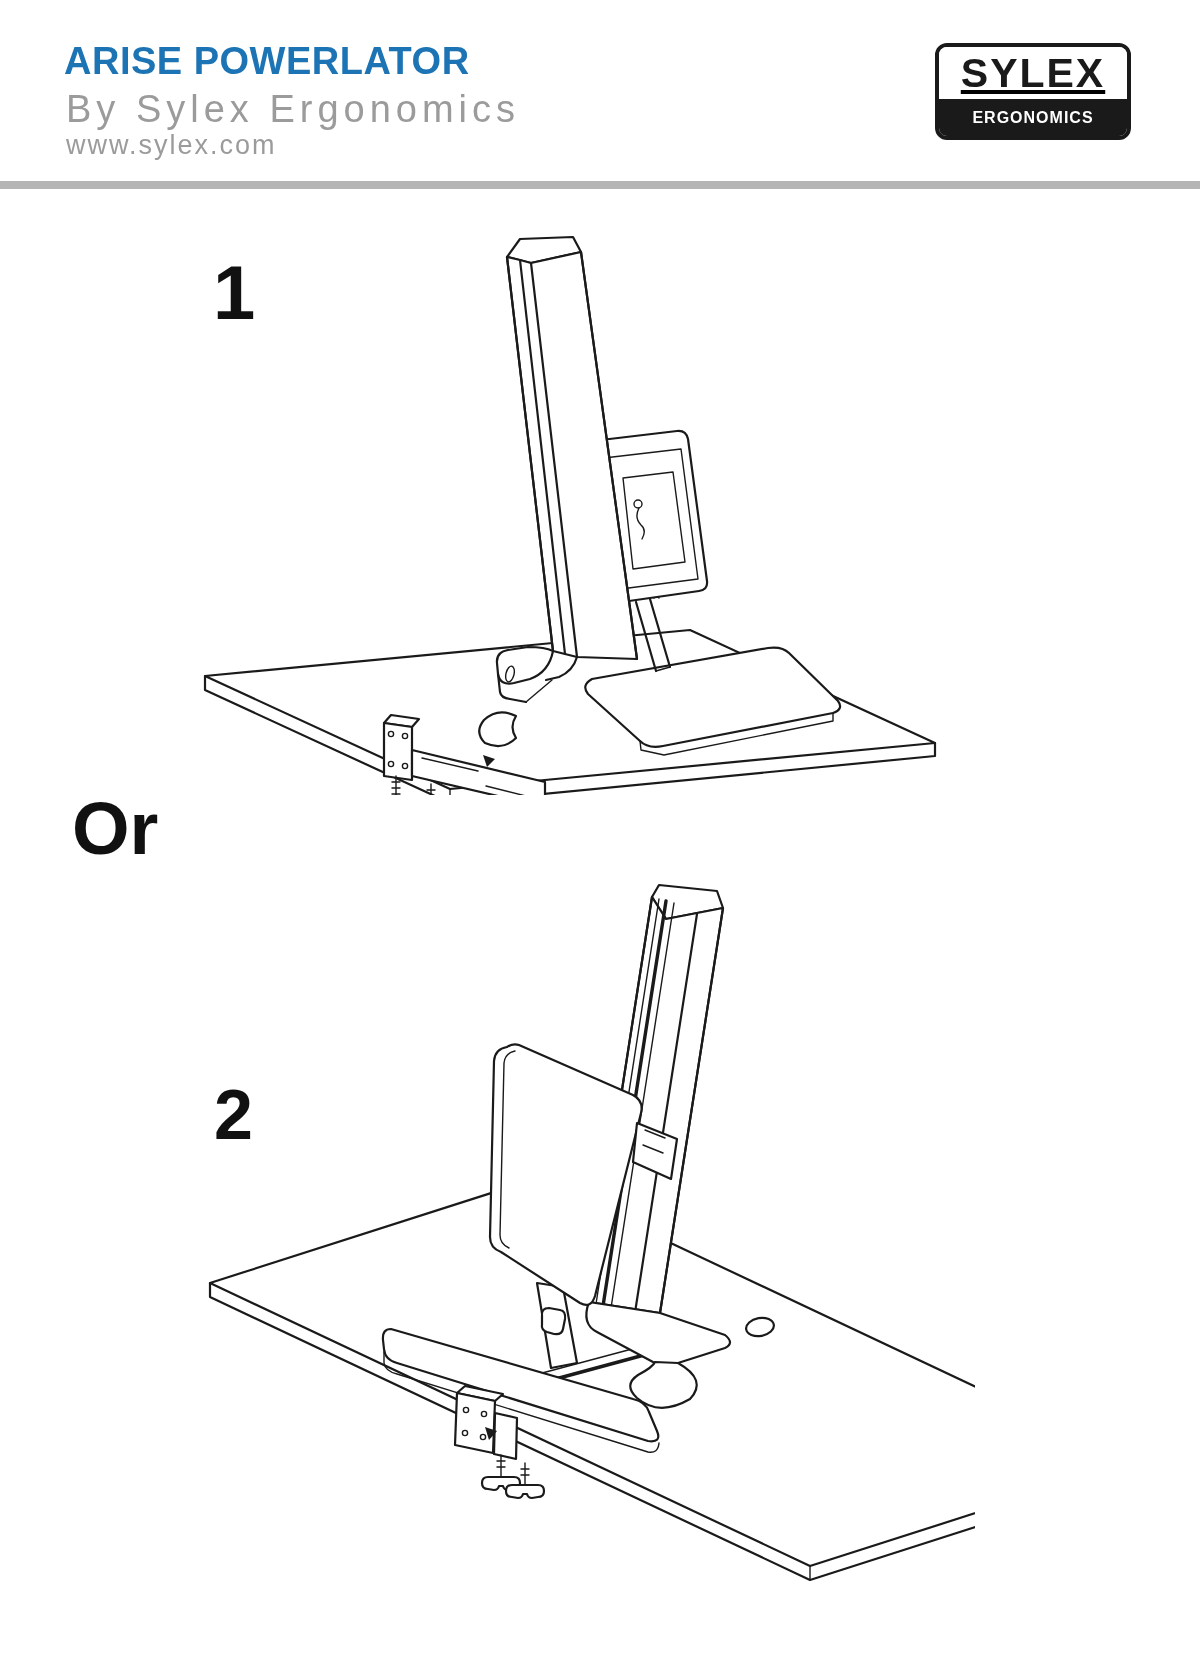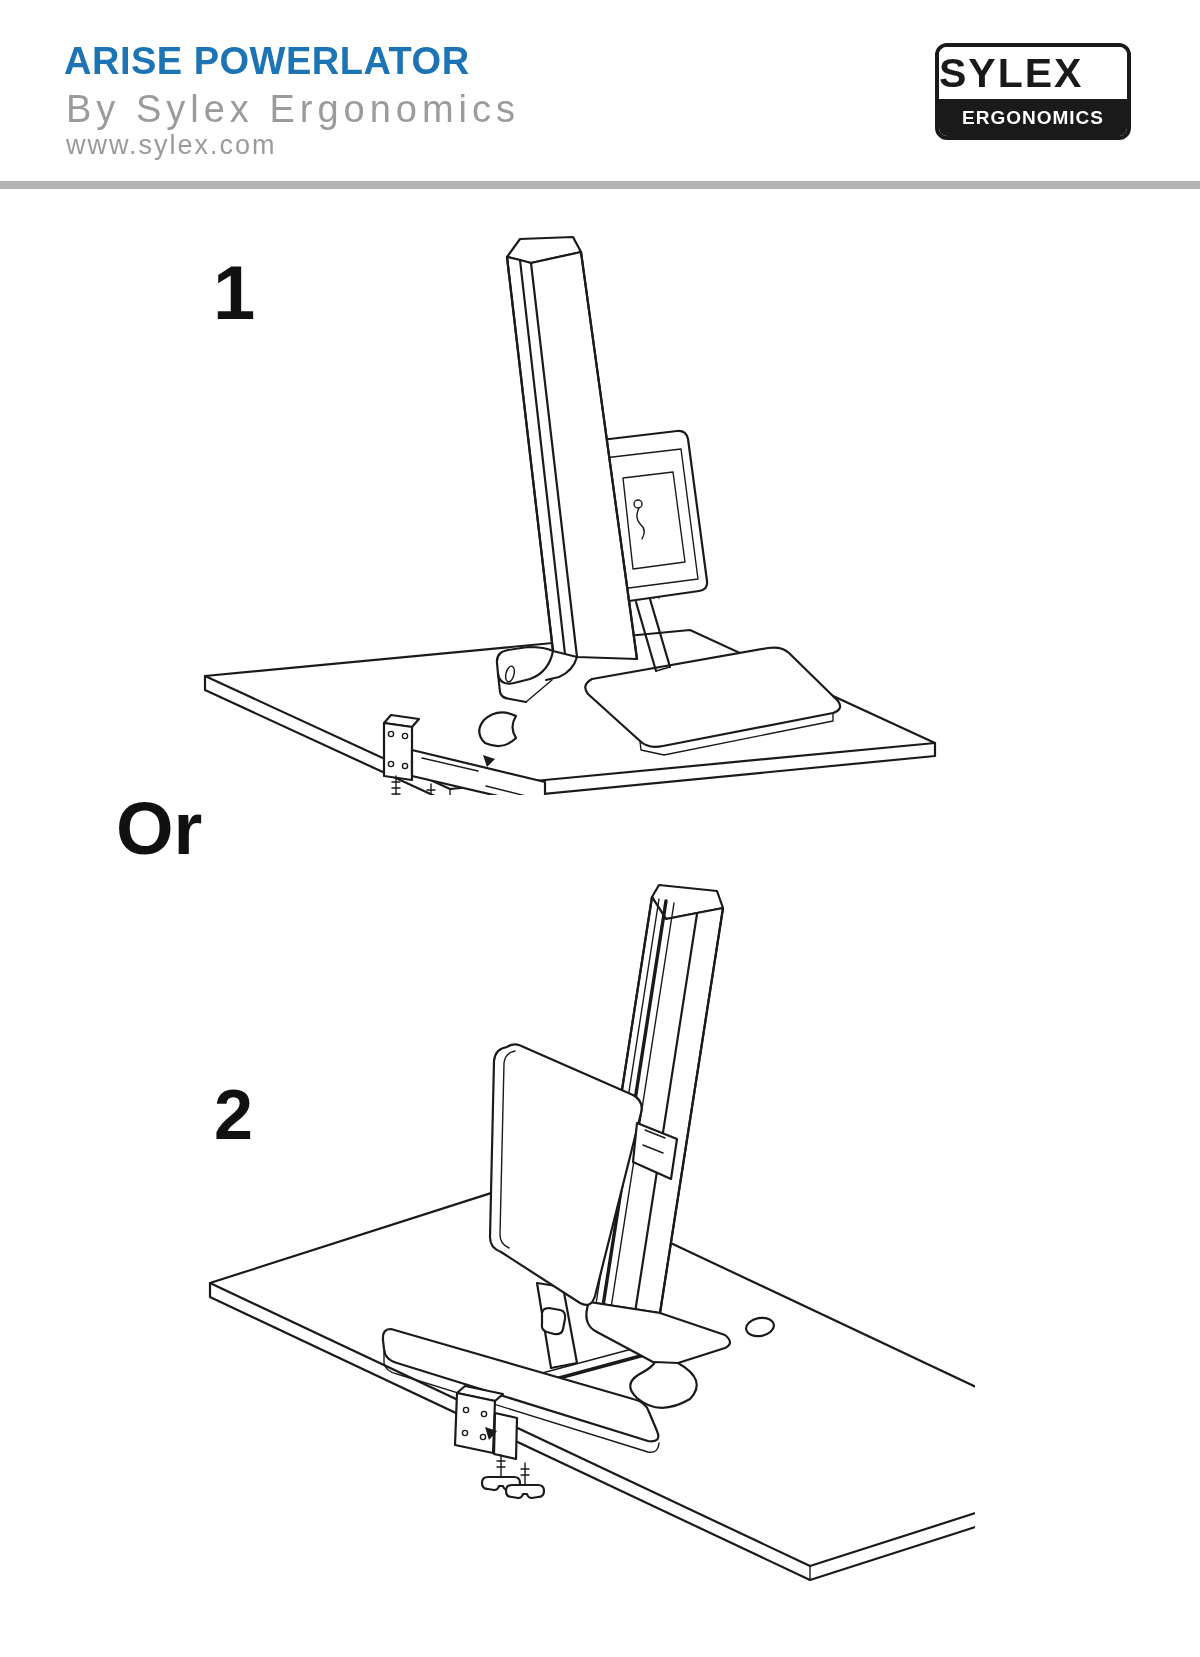--- a/index.html
+++ b/index.html
@@ -24,38 +24,39 @@
   .divider{
     position:absolute;left:0;top:181px;width:1200px;height:8px;
   }
   
   .logo{
     position:absolute;left:935px;top:43px;width:196px;height:97px;
     border:4px solid #1a1a1a;border-radius:12px;overflow:hidden;
     box-sizing:border-box;background:#fff;
   }
   .logo-top{
-    height:52px;display:flex;align-items:center;
+    height:52px;display:flex;align-items:center;justify-content:center;
     background:#fff;
+    text-decoration:underline;
   }
   .logo-top span{
     font-size:41px;font-weight:800;letter-spacing:2px;line-height:1;
   }
   .logo-bottom{
     height:37px;display:flex;align-items:center;justify-content:center;
   }
   .logo-bottom span{
-    font-size:19px;font-weight:800;letter-spacing:1px;line-height:1;
+    font-size:16px;font-weight:800;letter-spacing:1px;line-height:1;
   }
   
   .fig-label{
     position:absolute;font-weight:800;line-height:1;
   }
   #label-1{left:213px;top:255px;font-size:76px;}
-  #label-or{left:72px;top:792px;font-size:74px;margin-left:44px;}
+  #label-or{left:72px;top:792px;font-size:74px;}
   #label-2{left:214px;top:1080px;font-size:70px;}
   
   .art{position:absolute;}
   #art1{left:190px;top:210px;}
   #art2{left:185px;top:835px;}
   .ln{fill:none;stroke:#1a1a1a;stroke-width:2.2;stroke-linejoin:round;stroke-linecap:round;}
   .lnw{fill:#ffffff;stroke:#1a1a1a;stroke-width:2.2;stroke-linejoin:round;stroke-linecap:round;}
   .thin{fill:none;stroke:#1a1a1a;stroke-width:1.4;stroke-linejoin:round;stroke-linecap:round;}
   .thinw{fill:#ffffff;stroke:#1a1a1a;stroke-width:1.4;stroke-linejoin:round;stroke-linecap:round;}
   .heavy{fill:none;stroke:#1a1a1a;stroke-width:3.4;stroke-linecap:round;}

